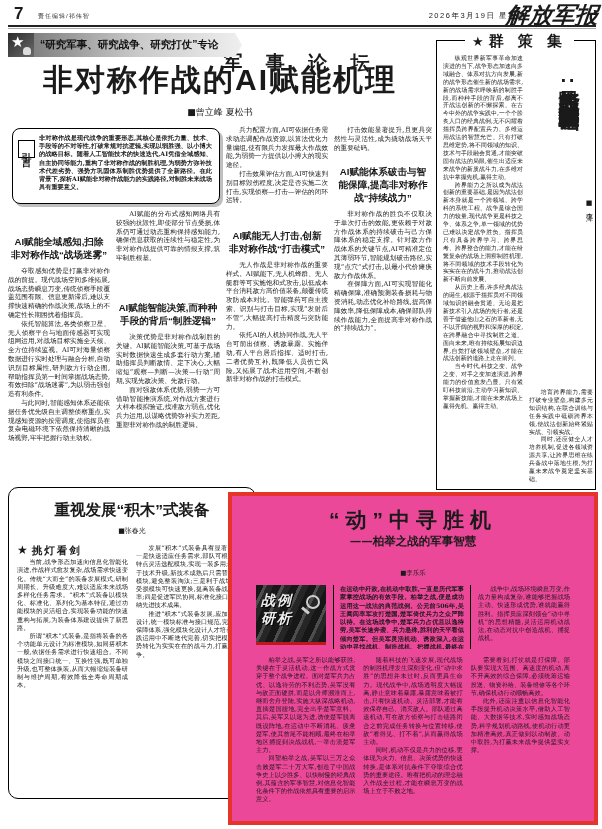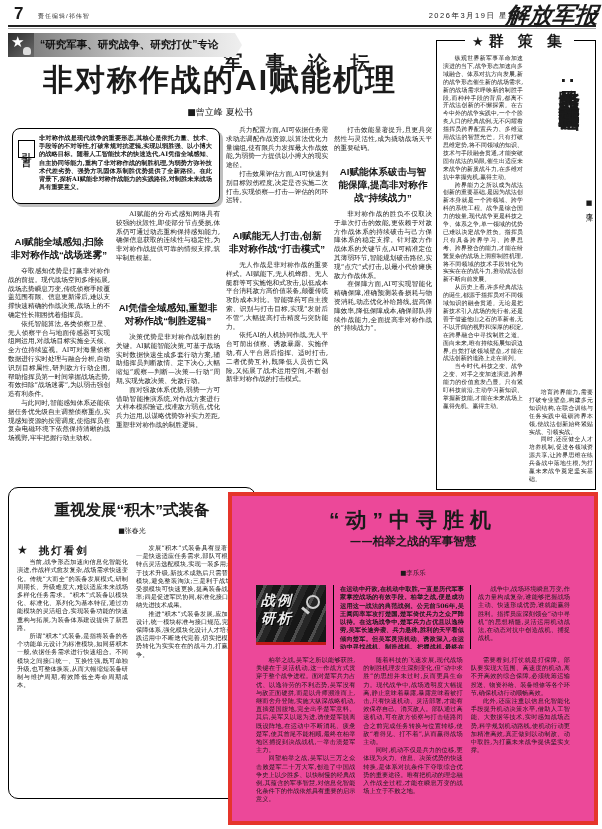--- a/index.html
+++ b/index.html
@@ -76,21 +76,21 @@
   
   .bl-box { position:absolute; left:8px; top:487px; width:248px; height:312px;
     border:1.5px solid #000; border-radius:10px; background:#fff; padding:12px 8px 14px 8px; }
   .bl-title { text-align:center; font-size:15.5px; font-weight:bold; white-space:nowrap; }
   .bl-byline { text-align:center; font-size:7px; margin-top:5px; font-family:"DejaVu Serif", serif; }
   .bl-cols { display:flex; gap:8px; margin-top:8px; height:248px; overflow:hidden; }
   .bl-col { flex:1; font-size:6.2px; line-height:8.2px; overflow:hidden; }
   .bl-label { display:flex; align-items:center; margin:2px 0 4px 0; }
   .bl-label .star { font-size:12px; margin-right:4px; }
   .bl-label .txt { font-size:10.5px; font-weight:bold; letter-spacing:2px;
-    font-family:"Liberation Sans", sans-serif;margin-left:7px; }
+    font-family:"Liberation Sans", sans-serif; }
 
   
   .red-box { position:absolute; left:228px; top:492px; width:370px; height:333px;
     border:4px solid #e5352b; background:#ec4899; padding:6px 24px; }
   .red-title { text-align:center; font-size:21px; font-weight:bold; letter-spacing:6px;
     margin-top:4px; white-space:nowrap; }
   .red-subtitle { text-align:center; font-size:11.5px; font-weight:bold; 
     font-family:"DejaVu Serif", serif; }
   .red-byline { text-align:center; font-size:6.5px; margin-top:20px; font-family:"DejaVu Serif", serif; }
   .red-row { display:flex; gap:7px; margin-top:7px; height:64px; }
@@ -148,21 +148,21 @@
         <p class="para">夺取感知优势是打赢非对称作战的前提。现代战场空间多维拓展,战场态势瞬息万变,传统侦察手段覆盖范围有限、信息更新滞后,难以支撑快速精确的作战决策,战场上的不确定性长期困扰着指挥员。</p>
         <p class="para">依托智能算法,各类侦察卫星、无人侦察平台与地面传感器可实现组网运用,对战场目标实施全天候、全方位持续监视。AI可对海量侦察数据进行实时处理与融合分析,自动识别目标属性,研判敌方行动企图,帮助指挥员第一时间掌握战场态势,有效扫除“战场迷雾”,为以弱击强创造有利条件。</p>
         <p class="para">与此同时,智能感知体系还能依据任务优先级自主调整侦察重点,实现感知资源的按需调度,使指挥员在复杂电磁环境下依然保持清晰的战场视野,牢牢把握行动主动权。</p>
       </div>
   </div>
 
   <div class="ncol bodytext" style="left:116px; top:210px; width:104px; height:270px;">
     <div class="sub" style="height:86px;">
         <p class="para">AI赋能的分布式感知网络具有较强的抗毁性,即使部分节点受损,体系仍可通过动态重构保持感知能力,确保信息获取的连续性与稳定性,为非对称作战提供可靠的情报支撑,筑牢制胜根基。</p>
       </div>
-    <div class="colhead">AI凭借全域感知,重塑非对称作战“制胜逻辑”</div>
+    <div class="colhead">AI赋能智能决策,而种种手段的背后“制胜逻辑”</div>
     <div class="sub" style="height:134px;">
         <p class="para">决策优势是非对称作战制胜的关键。AI赋能智能决策,可基于战场实时数据快速生成多套行动方案,辅助指挥员判断敌情、定下决心,大幅缩短“观察—判断—决策—行动”周期,实现先敌决策、先敌行动。</p>
         <p class="para">面对强敌体系优势,弱势一方可借助智能推演系统,对作战方案进行大样本模拟验证,找准敌方弱点,优化兵力运用,以谋略优势弥补实力差距,重塑非对称作战的制胜逻辑。</p>
       </div>
   </div>
 
   <div class="ncol bodytext" style="left:226px; top:126px; width:102px; height:362px;">
     <div class="sub" style="height:98px;">
         <p class="para">兵力配置方面,AI可依据任务需求动态调配作战资源,以算法优化力量编组,使有限兵力发挥最大作战效能,为弱势一方提供以小搏大的现实途径。</p>
         <p class="para">打击效果评估方面,AI可快速判别目标毁伤程度,决定是否实施二次打击,实现侦察—打击—评估的闭环运转。</p>

